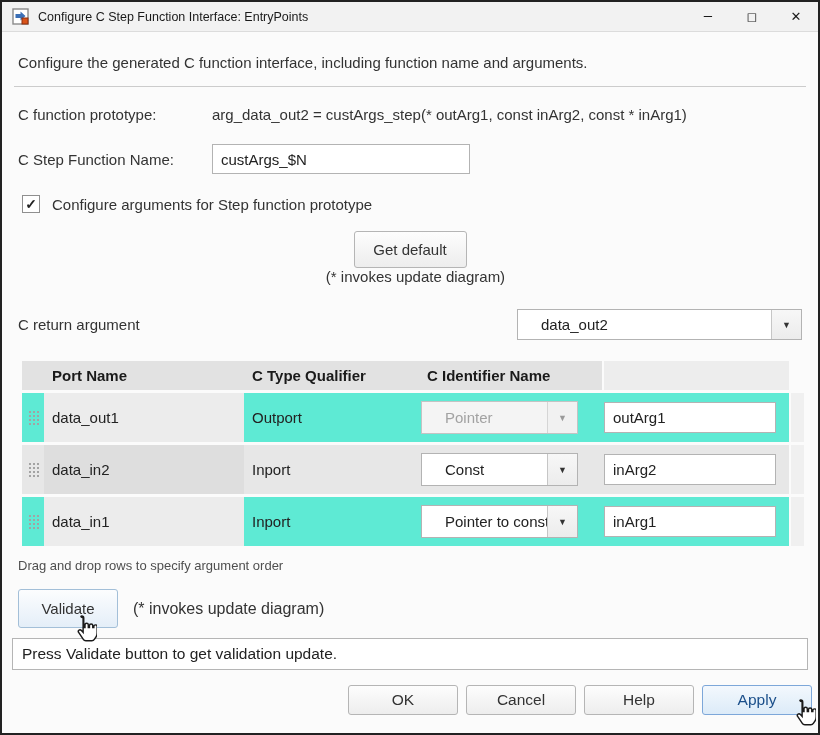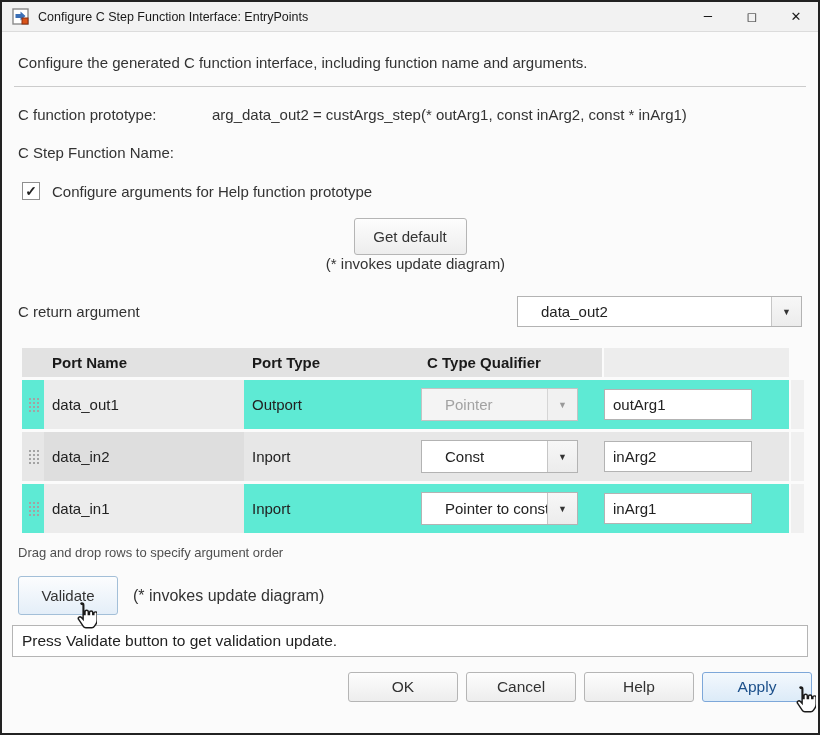--- a/index.html
+++ b/index.html
@@ -89,21 +89,21 @@
   .tr-even .td.portname { background:#dedede; }
   .td.portname, .td.porttype { padding-left:8px; color:#222; }
   .td.track { border-left:2px solid #fbfbfb; }
   .tr-odd .td.track, .tr-even .td.track { background:#f0f0f0; }
   .drag-handle {
     width:11px; height:15px; margin:0 auto;
     background-image:radial-gradient(#a3a3a3 1.2px, transparent 1.3px);
     background-size:4px 4px; background-position:0 0;
   }
   .cell-combo { width:157px; margin-left:2px; height:33px; }
-  .cell-input { width:148px; margin-left:2px; height:31px; }
+  .cell-input { width:172px; margin-left:2px; height:31px; }
   .table-hint { margin-top:12px; font-size:13px; color:#4f4f4f; }
   
   .validate-row { margin-top:16px; position:relative; }
   .validate-btn {
     width:100px; height:39px; border:1px solid #a3bfd8; border-radius:3px;
     background:linear-gradient(#fcfdfe,#e4eef8); color:#333;
   }
   .validate-note { margin-left:15px; font-size:16px; }
   .cursor-hand { position:absolute; pointer-events:none; }
   .cursor-validate { left:56px; top:26px; }
@@ -149,27 +149,28 @@
   <div class="desc">Configure the generated C function interface, including function name and arguments.</div>
   <hr class="sep">
 
   <div class="row proto-row">
     <div class="lbl">C function prototype:</div>
     <div class="proto-val">arg_data_out2 = custArgs_step(* outArg1, const inArg2, const * inArg1)</div>
   </div>
 
   <div class="row name-row">
     <div class="lbl">C Step Function Name:</div>
+    <input class="text-input name-input" type="text" value="custArgs_$N" style="">
   </div>
 
   <div class="row check-row">
     <div class="checkbox">
       <span>✓</span>
     </div>
-    <div class="cb-label">Configure arguments for Help function prototype</div>
+    <div class="cb-label">Configure arguments for Step function prototype</div>
   </div>
 
   <div class="row getdefault-row">
     <button class="btn getdefault-btn">Get default</button>
     <div class="note">(* invokes update diagram)</div>
   </div>
 
   <div class="row return-row">
     <div class="lbl">C return argument</div>
     <div class="combo return-combo">
@@ -177,22 +178,22 @@
       <div class="combo-arrow">
           <span>▼</span>
         </div>
     </div>
   </div>
 
   <div class="table">
     <div class="tr thead">
       <div class="th"></div>
       <div class="th pad">Port Name</div>
-      <div class="th pad">Port Type</div>
       <div class="th pad">C Type Qualifier</div>
+      <div class="th pad">C Identifier Name</div>
       <div class="th track-h"></div>
     </div>
 
     <div class="tbody">
 
       <div class="tr tr-odd">
         <div class="td">
           <div class="drag-handle"></div>
         </div>
         <div class="td portname">data_out1</div>

